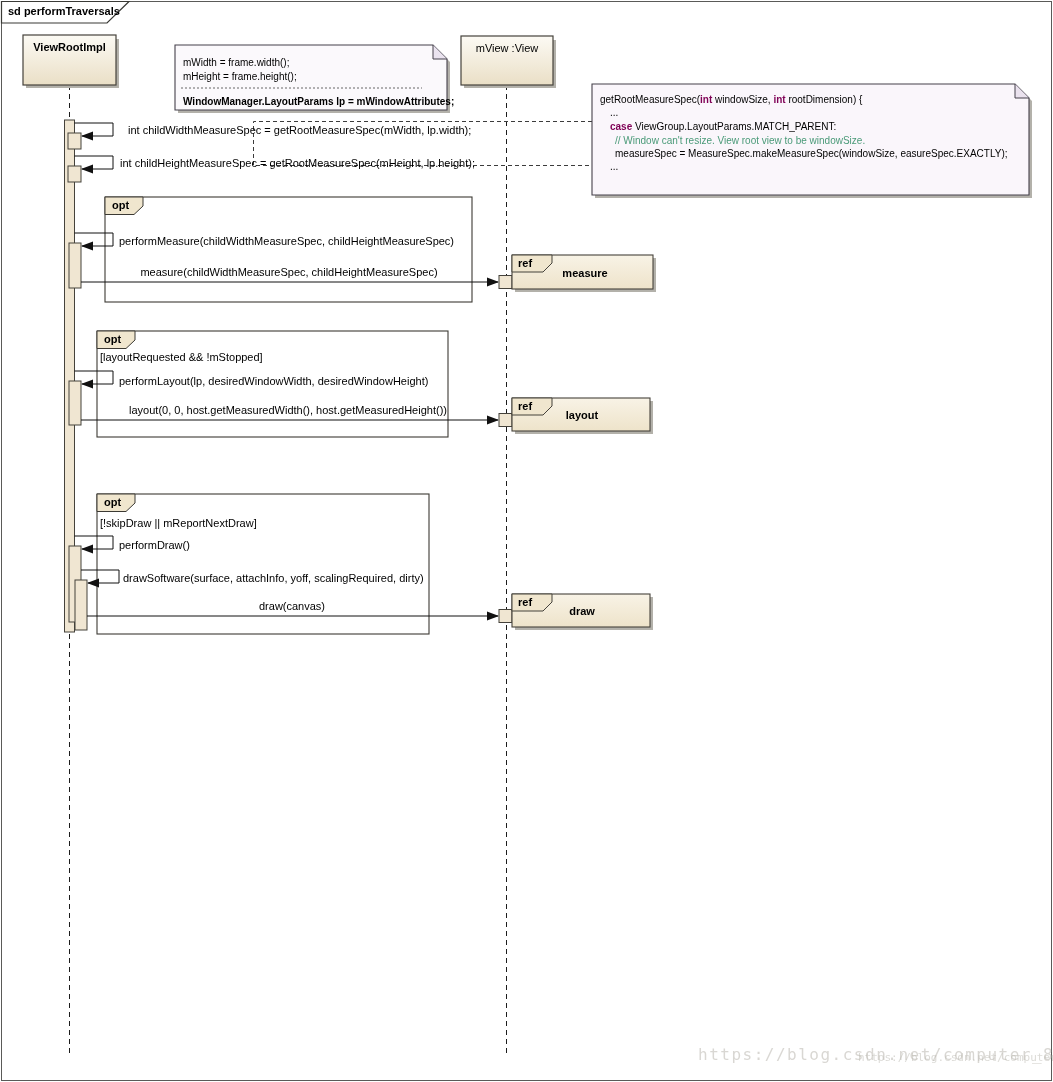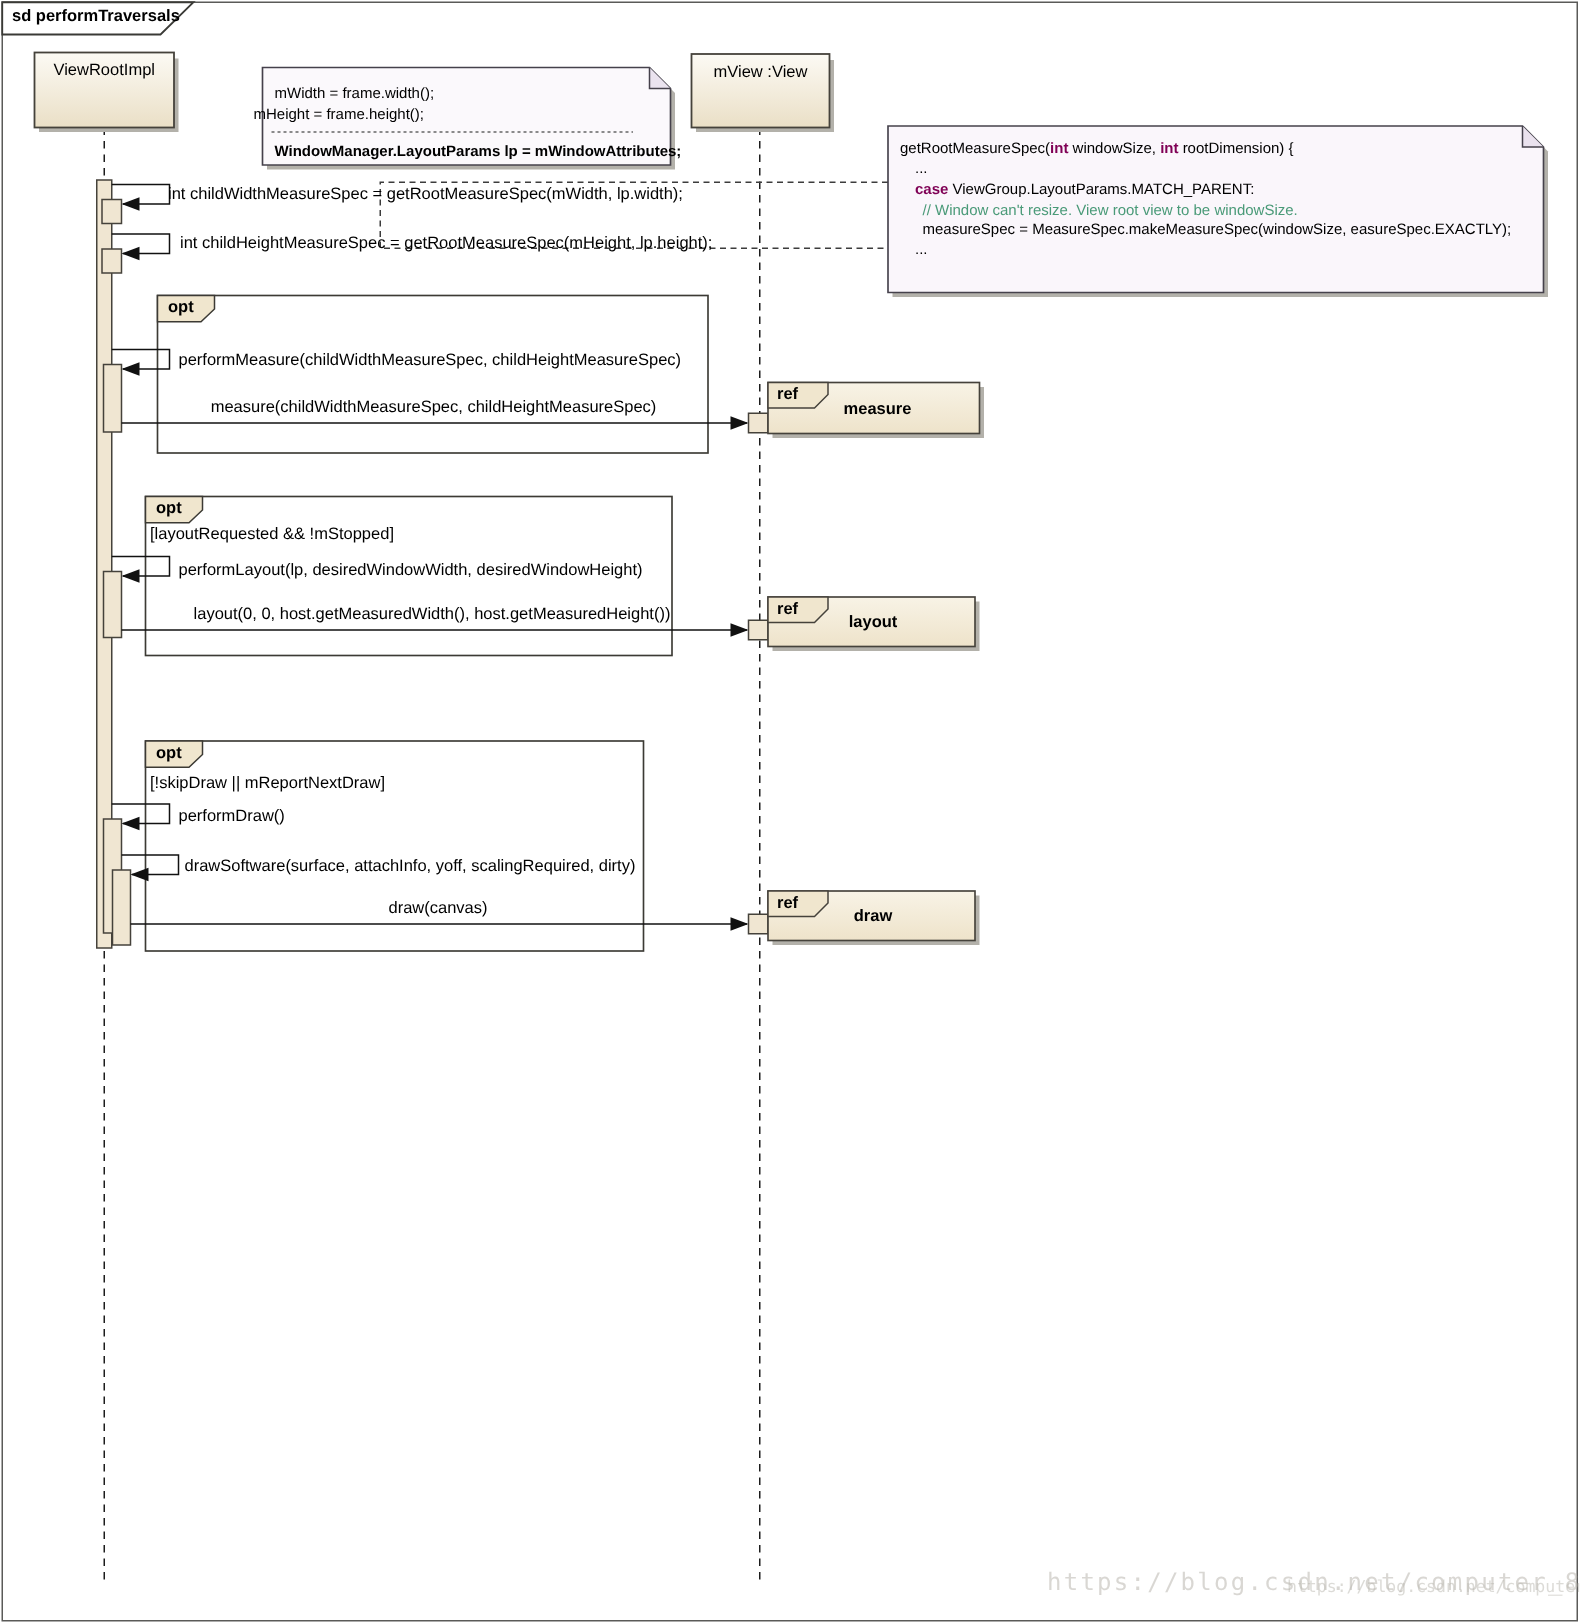--- a/index.html
+++ b/index.html
@@ -102,35 +102,35 @@
     <rect x="515" y="401" width="138" height="33" fill="#b3b1aa"></rect>
     <rect x="512" y="398" width="138" height="33" fill="url(#gradRef)" stroke="#45423b" stroke-width="1.1"></rect>
     <polygon points="512,398 552,398 552,406 543,415 512,415" fill="#f0e6ce" stroke="#45423b"></polygon>
     <rect x="515" y="597" width="138" height="33" fill="#b3b1aa"></rect>
     <rect x="512" y="594" width="138" height="33" fill="url(#gradRef)" stroke="#45423b" stroke-width="1.1"></rect>
     <polygon points="512,594 552,594 552,602 543,611 512,611" fill="#f0e6ce" stroke="#45423b"></polygon>
   </svg>
 
   <div class="head-lbl" style="left:8px;top:5px;">sd performTraversals</div>
 
-  <div class="head-lbl" style="left:23px;top:41px;width:93px;font-weight:normal;">ViewRootImpl</div>
+  <div class="head-lbl" style="left:23px;top:41px;width:93px;font-weight:bold;">ViewRootImpl</div>
   <div class="head-lbl" style="left:461px;top:42px;width:92px;font-weight:normal;">mView :View</div>
 
   <div class="noteline" style="left:183px;top:56px;">mWidth = frame.width();</div>
-  <div class="noteline" style="left:169px;top:70px;">mHeight = frame.height();</div>
+  <div class="noteline" style="left:183px;top:70px;">mHeight = frame.height();</div>
   <div class="noteline" style="left:183px;top:95px;font-weight:bold;">WindowManager.LayoutParams lp = mWindowAttributes;</div>
 
   <div class="noteline" style="left:600px;top:93px;"><span>getRootMeasureSpec(</span><span class="kw">int</span><span> windowSize, </span><span class="kw">int</span><span> rootDimension) {</span></div>
   <div class="noteline" style="left:610px;top:106px;">...</div>
   <div class="noteline" style="left:610px;top:120px;"><span class="kw">case</span><span> ViewGroup.LayoutParams.MATCH_PARENT:</span></div>
   <div class="noteline cmt" style="left:615px;top:134px;">// Window can't resize. View root view to be windowSize.</div>
   <div class="noteline" style="left:615px;top:147px;">measureSpec = MeasureSpec.makeMeasureSpec(windowSize, easureSpec.EXACTLY);</div>
   <div class="noteline" style="left:610px;top:160px;">...</div>
 
-  <div class="lbl" style="left:112px;top:130px;text-align:center;">int childWidthMeasureSpec = getRootMeasureSpec(mWidth, lp.width);</div>
+  <div class="lbl" style="left:128px;top:130px;text-align:center;">int childWidthMeasureSpec = getRootMeasureSpec(mWidth, lp.width);</div>
   <div class="lbl" style="left:120px;top:163px;">int childHeightMeasureSpec = getRootMeasureSpec(mHeight, lp.height);</div>
   <div class="lbl" style="left:119px;top:241px;">performMeasure(childWidthMeasureSpec, childHeightMeasureSpec)</div>
   <div class="lbl" style="left:119px;top:381px;">performLayout(lp, desiredWindowWidth, desiredWindowHeight)</div>
   <div class="lbl" style="left:119px;top:545px;">performDraw()</div>
   <div class="lbl" style="left:123px;top:578px;">drawSoftware(surface, attachInfo, yoff, scalingRequired, dirty)</div>
 
   <div class="lbl lbl-c" style="left:289px;top:272px;">measure(childWidthMeasureSpec, childHeightMeasureSpec)</div>
   <div class="lbl lbl-c" style="left:288px;top:410px;">layout(0, 0, host.getMeasuredWidth(), host.getMeasuredHeight())</div>
   <div class="lbl lbl-c" style="left:292px;top:606px;">draw(canvas)</div>
 

